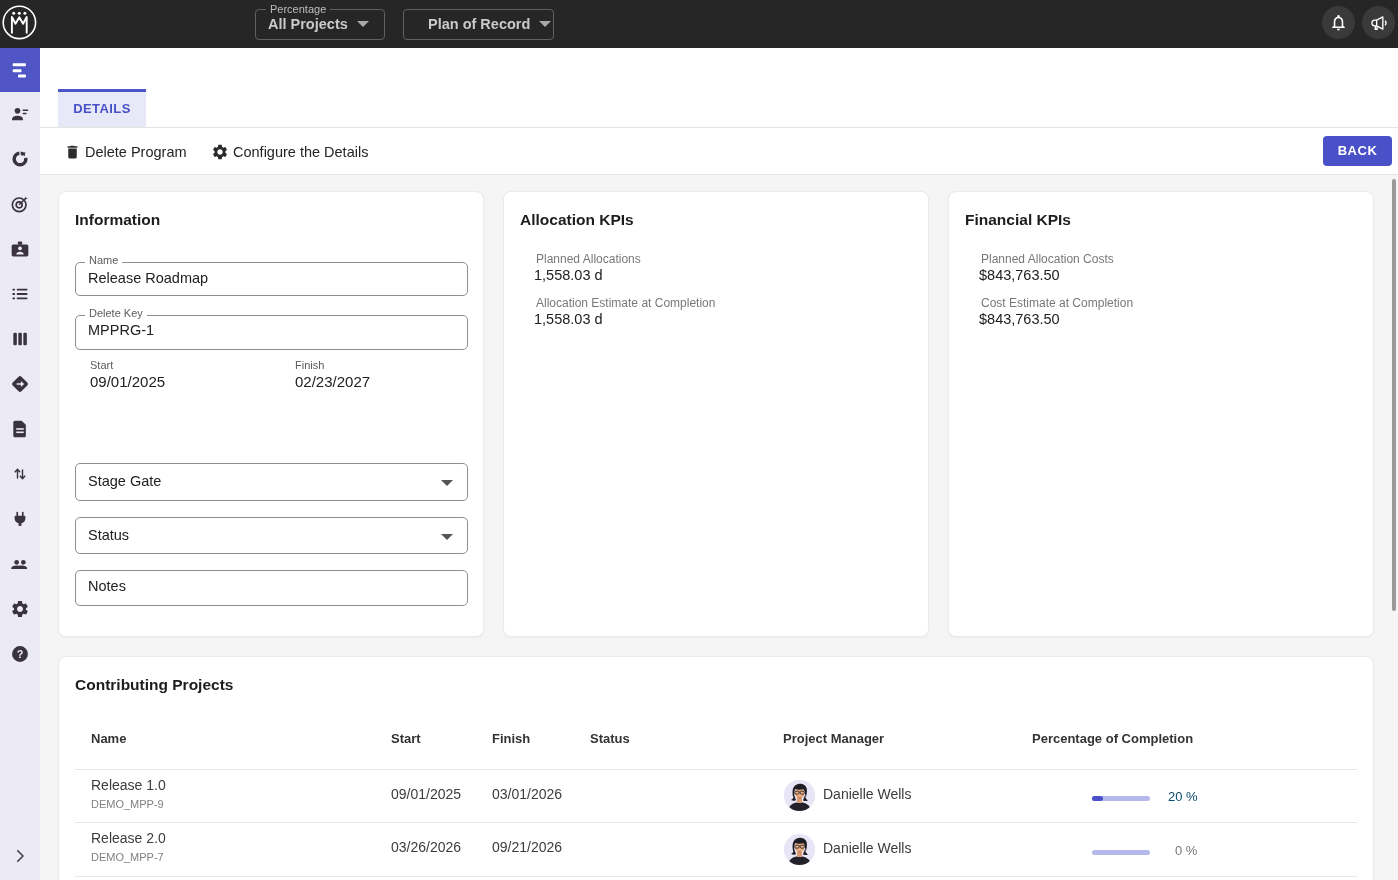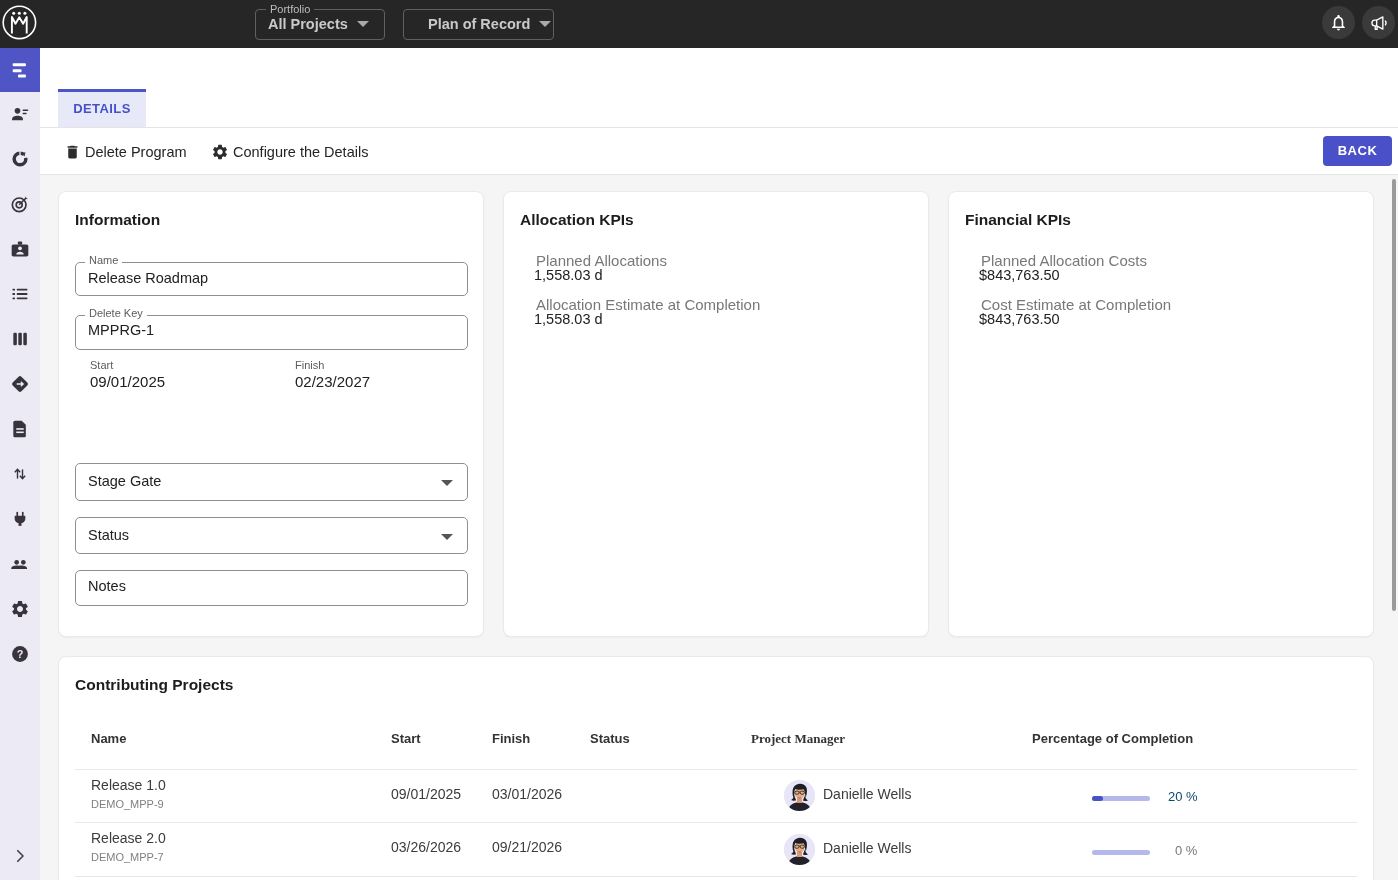--- a/index.html
+++ b/index.html
@@ -27,21 +27,21 @@
 .tbtn svg { margin-right:4px; }
 .back { position:absolute; right:6px; top:8px; width:69px; height:30px; background:#4a50c8; color:#fff; border-radius:4px; font-size:13px; font-weight:bold; letter-spacing:0.5px; text-align:center; line-height:30px; }
 .content { position:absolute; left:0; top:127px; width:1358px; height:705px; background:#f5f5f6; }
 .card { position:absolute; background:#fff; border:1px solid #eaeaea; border-radius:8px; box-shadow:0 1px 2px rgba(0,0,0,0.04); }
 .card h2 { font-size:15.5px; font-weight:bold; color:#1d1d1d; position:absolute; left:16px; top:19px; }
 .field { position:absolute; left:16px; width:393px; border:1px solid #8f8f8f; border-radius:5px; }
 .field .flabel { position:absolute; top:-9px; left:9px; background:#fff; padding:0 4px; font-size:11px; color:#5c5c5c; line-height:13px; }
 .field .fval { font-size:14.5px; color:#212121; padding:9px 0 0 12px; }
 .ph { color:#5e5e5e; }
 .dcaret { position:absolute; right:14px; top:16px; width:0; height:0; border-left:6px solid transparent; border-right:6px solid transparent; border-top:6px solid #555; }
-.klabel { position:absolute; font-size:15px; color:#787878; }
+.klabel { position:absolute; font-size:12px; color:#787878; }
 .kval { position:absolute; font-size:14.5px; color:#212121; }
 .th { position:absolute; font-size:13px; font-weight:bold; color:#333; }
 .td { position:absolute; font-size:14px; color:#3c3c3c; }
 .sub { font-size:11px !important; color:#808080 !important; }
 .rowline { position:absolute; left:16px; right:16px; height:1px; background:#e8e8e8; }
 .avatar { position:absolute; width:31px; height:31px; border-radius:50%; overflow:hidden; background:#e7e5f6; }
 .pbar { position:absolute; width:58px; height:4.5px; border-radius:2.5px; background:#b4b8ea; }
 .pfill { height:4.5px; border-radius:2.5px; background:#4a50c8; }
 .scrollthumb { position:absolute; left:1392px; top:179px; width:4px; height:432px; background:#9a9a9a; border-radius:2px; }
 </style>
@@ -49,21 +49,21 @@
 <body>
 <div class="topbar">
   <svg class="logo" style="left:0;top:0;" width="44" height="46" viewBox="0 0 44 46">
     <circle cx="19.4" cy="22.4" r="16.2" fill="none" stroke="#fff" stroke-width="1.6"></circle>
     <circle cx="13.7" cy="13.3" r="1.5" fill="#fff"></circle>
     <circle cx="19.3" cy="13.3" r="1.5" fill="#fff"></circle>
     <circle cx="24.9" cy="13.3" r="1.5" fill="#fff"></circle>
     <path d="M11.9 33.5 L11.9 17 L15.5 23.7 L19.3 17.2 L23.1 23.7 L26.7 17 L26.7 33.5" fill="none" stroke="#fff" stroke-width="1.9" stroke-linejoin="round"></path>
   </svg>
   <div class="fset" style="left:255px; width:130px;">
-    <span class="legend">Portfolio</span>
+    <span class="legend">Percentage</span>
     <span class="val" style="font-size:14.5px;">All Projects<span class="caret"></span></span>
   </div>
   <div class="fset" style="left:403px; width:151px;padding-left:12px;">
     <span class="val" style="font-size:14.5px;">Plan of Record<span class="caret"></span></span>
   </div>
   <div class="cbtn" style="left:1322px;">
     <svg width="19" height="19" viewBox="0 0 24 24" fill="#fff">
         <path d="M12 22c1.1 0 2-.9 2-2h-4c0 1.1.9 2 2 2zm6-6v-5c0-3.07-1.63-5.64-4.5-6.32V4c0-.83-.67-1.5-1.5-1.5s-1.5.67-1.5 1.5v.68C7.64 5.36 6 7.92 6 11v5l-2 2v1h16v-1l-2-2zm-2 1H8v-6c0-2.48 1.51-4.5 4-4.5s4 2.02 4 4.5v6z"></path>
       </svg>
   </div>
@@ -236,21 +236,21 @@
       <div class="klabel" style="left:32px; top:104px;">Cost Estimate at Completion</div>
       <div class="kval" style="left:30px; top:119px;">$843,763.50</div>
     </div>
 
     <div class="card" style="left:18px; top:481px; width:1316px; height:256px; border-bottom:none; border-radius:8px 8px 0 0;">
       <h2 style="top:19px;">Contributing Projects</h2>
       <div class="th" style="left:32px; top:74px;">Name</div>
       <div class="th" style="left:332px; top:74px;">Start</div>
       <div class="th" style="left:433px; top:74px;">Finish</div>
       <div class="th" style="left:531px; top:74px;">Status</div>
-      <div class="th" style="left:692px; top:74px;font-family:Liberation Serif, serif;">Project Manager</div>
+      <div class="th" style="left:724px; top:74px;">Project Manager</div>
       <div class="th" style="left:973px; top:74px;">Percentage of Completion</div>
       <div class="rowline" style="top:112px;"></div>
 
       <div class="td" style="left:32px; top:120px;">Release 1.0</div>
       <div class="td sub" style="left:32px; top:141px;">DEMO_MPP-9</div>
       <div class="td" style="left:332px; top:129px;">09/01/2025</div>
       <div class="td" style="left:433px; top:129px;">03/01/2026</div>
       <div class="avatar" style="left:725px; top:123px;"><svg width="31" height="31" viewBox="0 0 31 31">
   <circle cx="15.5" cy="15.5" r="15.5" fill="#e7e5f6"></circle>
   <path d="M4 31 C5 24.5 10 22.3 15.5 22.3 C21 22.3 26 24.5 27 31 Z" fill="#23222a"></path>

